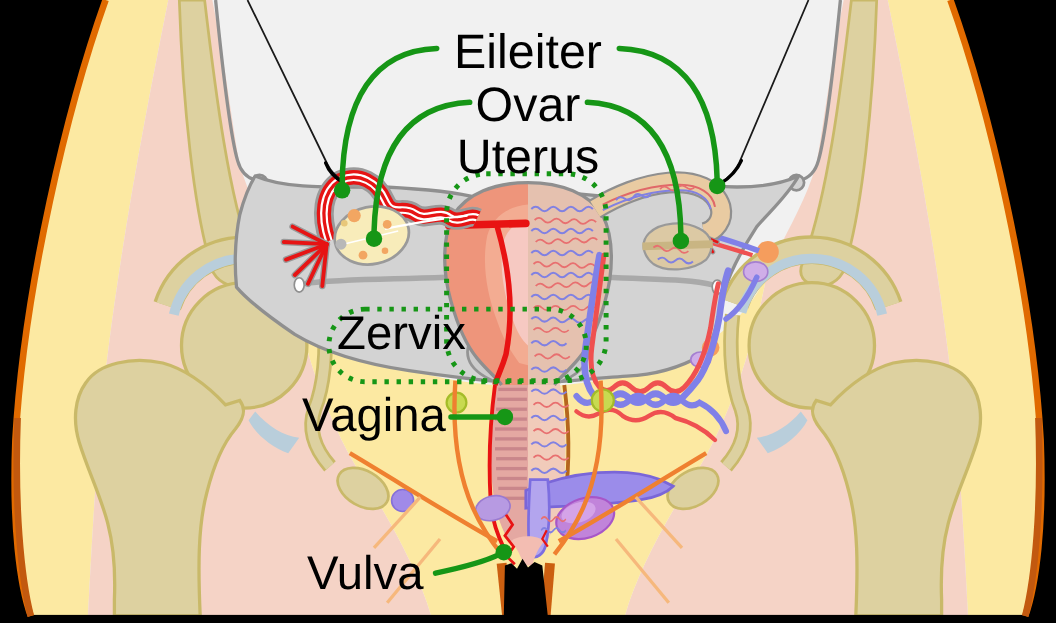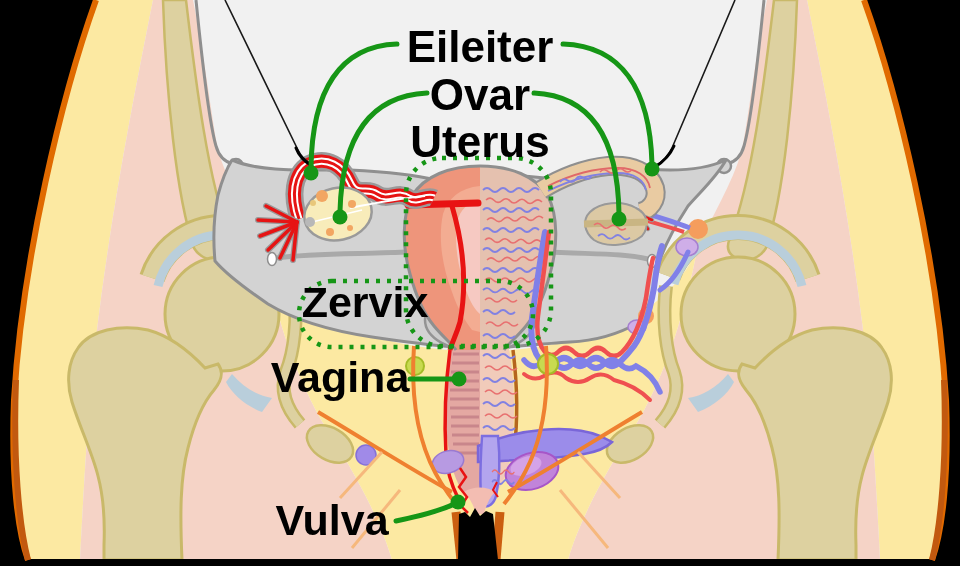--- a/index.html
+++ b/index.html
@@ -1,17 +1,17 @@
 <!DOCTYPE html>
 <html><head>
 <meta charset="utf-8">
 <style>
   html,body{margin:0;padding:0;background:#000;}
   .stage{position:relative;width:960px;height:566px;background:#000;overflow:hidden;
-         font-family:"Liberation Sans", sans-serif;font-weight:bold;}
+         font-family:"Liberation Sans", sans-serif;}
   svg{display:block}
   .label-text{font-family:"Liberation Sans", sans-serif;font-size:44px;fill:#000;}
   .label-text.small{font-size:43px;}
   .gl{fill:none;stroke-width:5;stroke-linecap:round;}
   .gdot{stroke:none;}
   .dotted{fill:none;stroke-width:4.5;stroke-dasharray:4 7;}
   .vr{fill:none;stroke:#e87070;stroke-width:1.6;}
   .vb{fill:none;stroke:#8181e2;stroke-width:1.8;}
 </style>
 </head>

